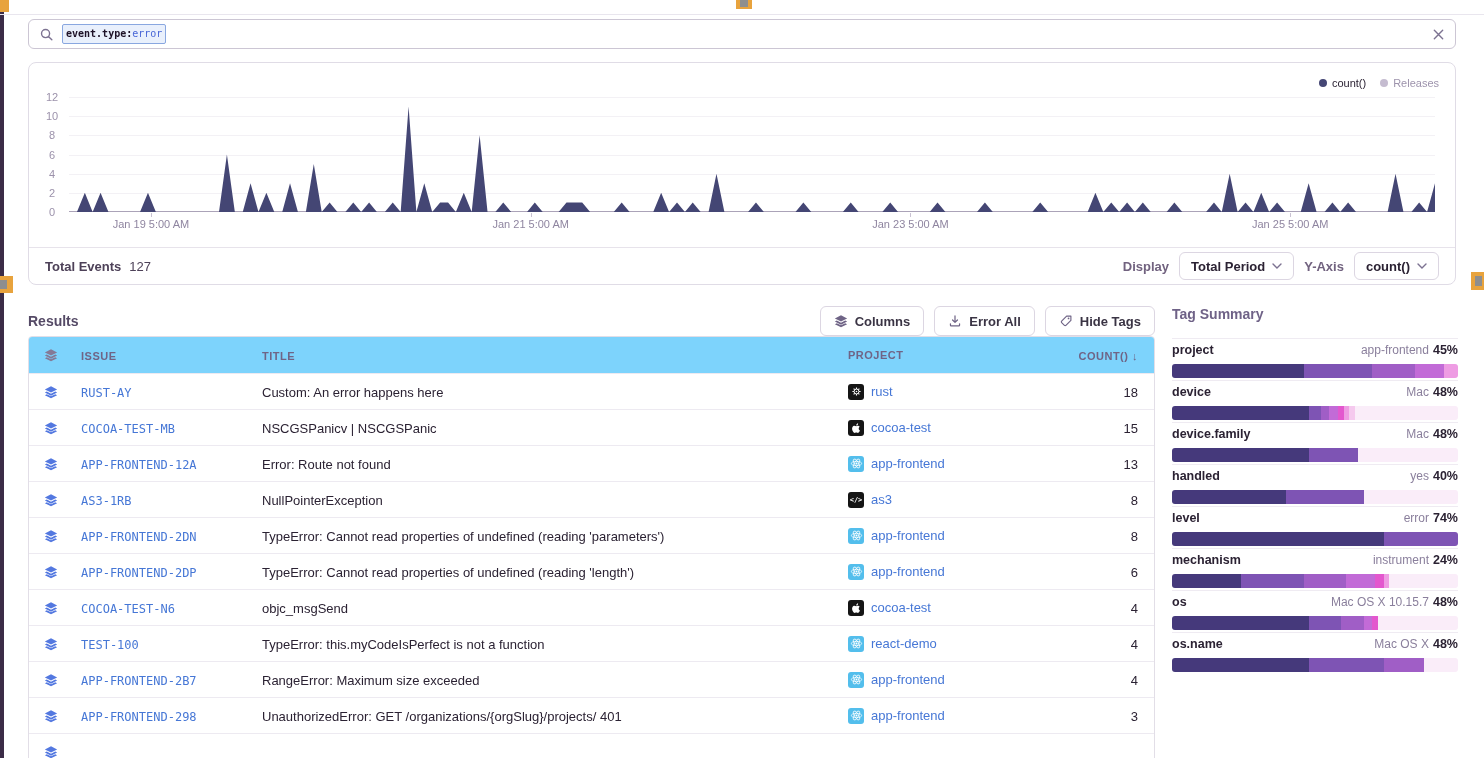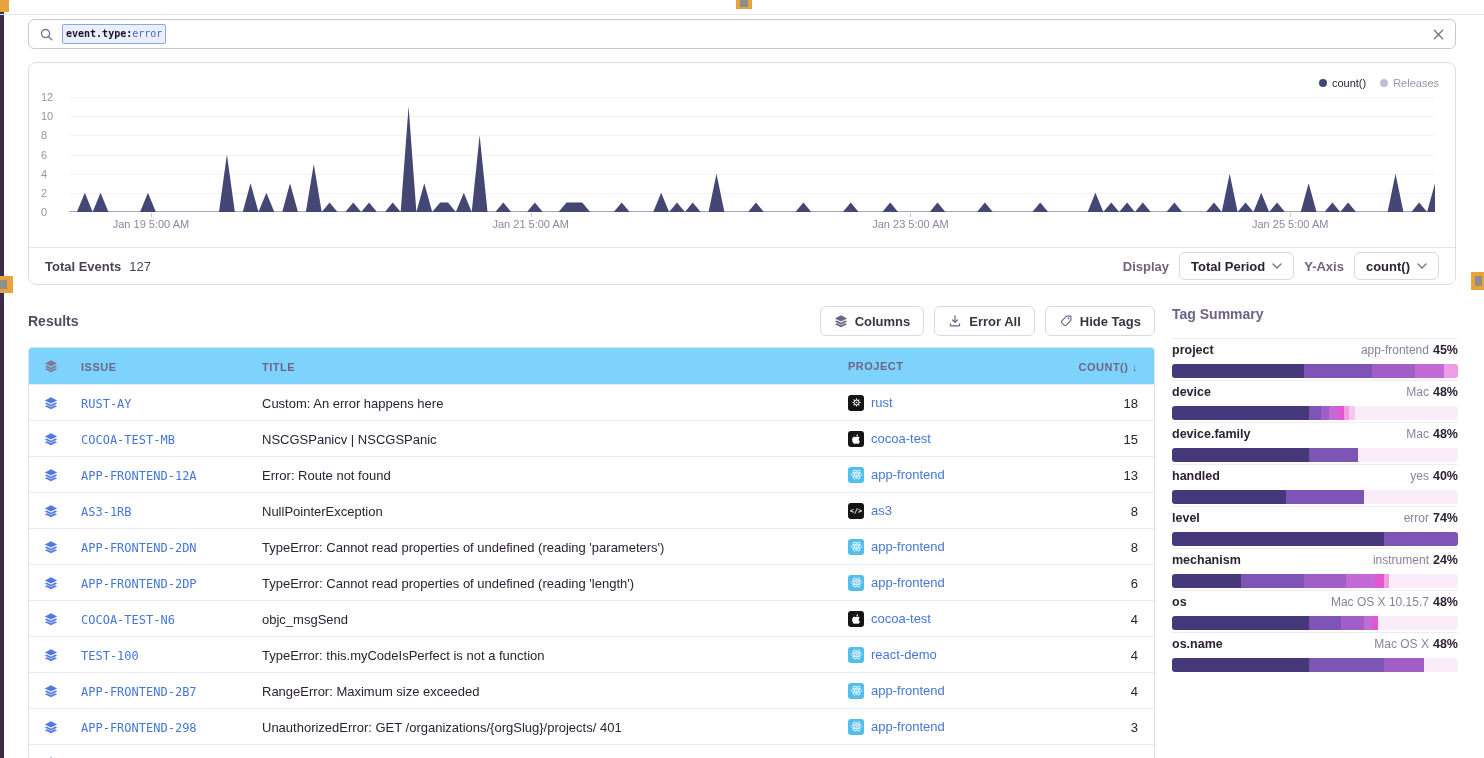--- a/index.html
+++ b/index.html
@@ -24,42 +24,42 @@
   .token .tval { color:#4765D6; }
   .search-close { margin-left:auto; color:#7C7291; display:flex; cursor:pointer; }
 
   
   .chart-panel { position:absolute; left:28px; top:62px; width:1428px; height:223px;
     border:1px solid #E0DCE6; border-radius:8px; background:#fff; }
   .legend { position:absolute; top:14px; right:16px; display:flex; gap:14px; align-items:center; }
   .legend .litem { display:flex; align-items:center; gap:5px; font-size:11px; cursor:pointer; }
   .legend .dot { width:8px; height:8px; border-radius:50%; }
   .y-axis { position:absolute; left:12px; top:34px; width:22px; height:115px; }
-  .y-axis span { position:absolute; right:0; width:100%; text-align:left; font-size:11px; color:#9C92AB; }
+  .y-axis span { position:absolute; right:0; width:100%; text-align:center; font-size:11px; color:#9C92AB; }
   .plot { position:absolute; left:40px; right:20px; top:34px; height:115px; }
   .plot .grid { position:absolute; left:0; right:0; height:1px; background:#F3F1F5; }
   .plot .baseline { position:absolute; left:0; right:0; bottom:0; height:1px; background:#ABA3B8; }
   .plot svg { position:absolute; left:0; top:0; width:100%; height:100%; }
   .plot .tick { position:absolute; bottom:-5px; width:1px; height:4px; background:#C9C2D2; }
   .x-axis { position:absolute; left:40px; right:20px; top:155px; height:18px; }
   .x-axis span { position:absolute; transform:translateX(-50%); font-size:11px; color:#8F85A0; white-space:nowrap; }
   .chart-footer { position:absolute; left:0; right:0; bottom:0; height:37px; border-top:1px solid #E7E3EB;
     display:flex; align-items:center; padding:0 16px; }
   .total { font-size:13px; color:#4D4158; }
   .total b { font-weight:bold; margin-right:8px; }
   .footer-controls { margin-left:auto; display:flex; align-items:center; gap:10px; }
   .ctl-label { font-size:13px; font-weight:bold; color:#71627F; }
   .dd-btn { display:flex; align-items:center; gap:7px; height:28px; padding:0 11px;
     border:1px solid #DCD6E2; border-radius:6px; background:#fff; font-size:13px; font-weight:bold;
     color:#2B2233; cursor:pointer; }
   .dd-btn .chev { color:#7C7291; display:flex; }
 
   
   .results-left { position:absolute; left:28px; top:306px; width:1127px; }
-  .results-head { display:flex; align-items:center; height:30px; margin-bottom:11px; }
+  .results-head { display:flex; align-items:center; height:30px; }
   .results-title { font-size:14px; font-weight:bold; color:#554A66; }
   .head-buttons { margin-left:auto; display:flex; gap:10px; }
   .hbtn { display:flex; align-items:center; gap:7px; height:30px; padding:0 13px;
     border:1px solid #DCD6E2; border-radius:6px; background:#fff; font-size:13px; font-weight:bold;
     color:#3A3444; cursor:pointer; }
   .hbtn .hicon { color:#6F6486; display:flex; }
 
   
   .table { border:1px solid #E2DEE7; border-radius:4px; background:#fff; overflow:hidden; }
   .trow { display:flex; align-items:center; height:36px; border-top:1px solid #EDEAF1; background:#fff; }

